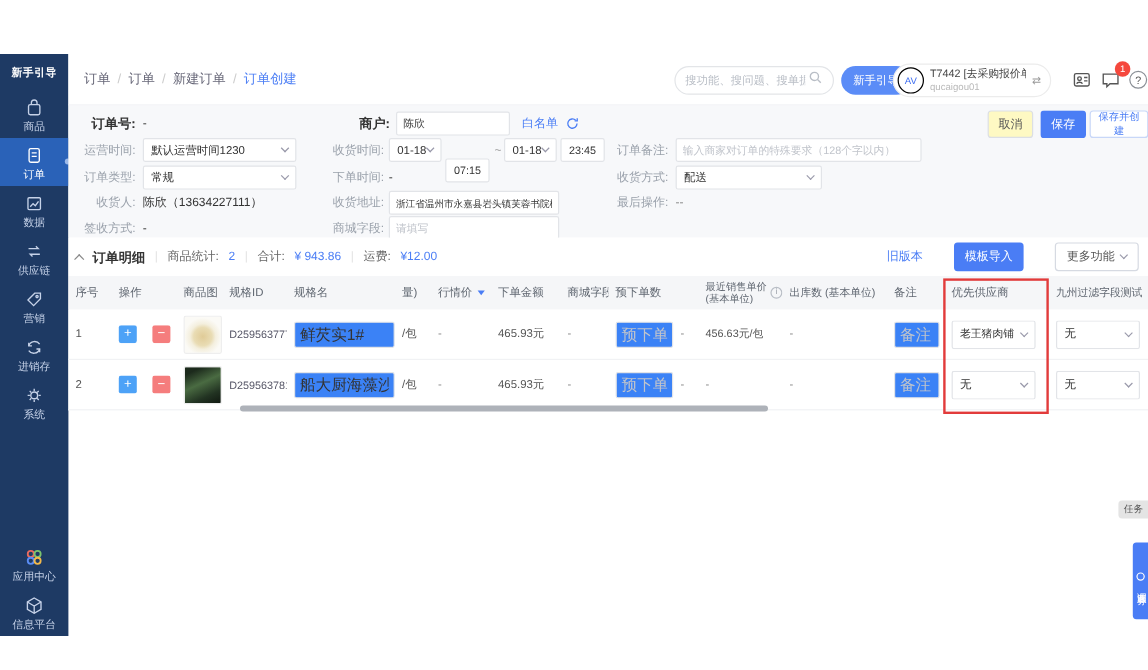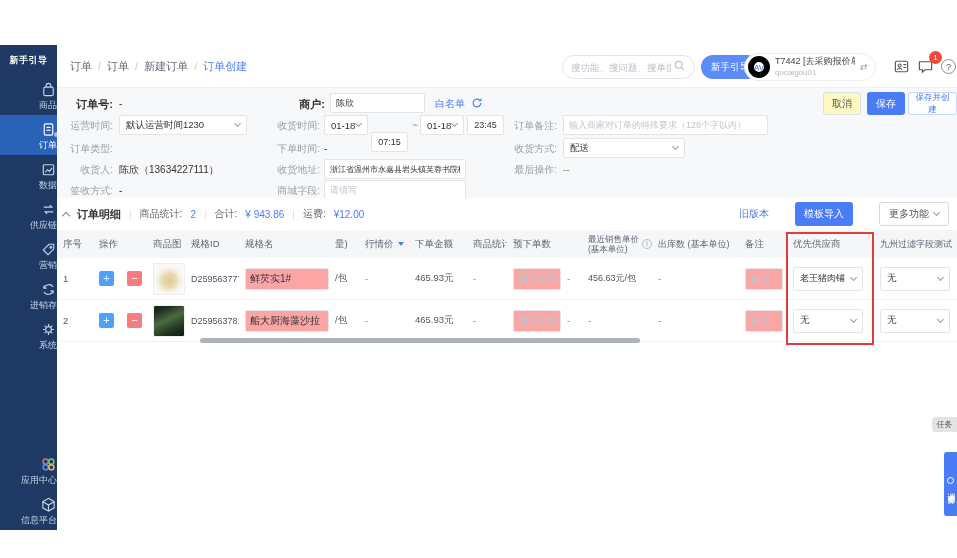--- a/index.html
+++ b/index.html
@@ -3,38 +3,38 @@
 <meta charset="utf-8">
 <style>
   *{margin:0;padding:0;box-sizing:border-box}
   html,body{width:957px;height:558px;background:#fff;font-family:"Liberation Sans",sans-serif;}
   .app{position:relative;width:957px;height:558px;background:#fff;overflow:hidden;}
 
   
   .sidebar{position:absolute;left:0;top:45px;width:57px;height:485px;background:#1e3a64;display:flex;flex-direction:column;}
   .logo{height:30px;line-height:30px;text-align:center;color:#fff;font-size:9px;font-weight:bold;letter-spacing:.5px;white-space:nowrap;overflow:hidden;}
   .nav{flex:1;display:flex;flex-direction:column;}
-  .nav-item{height:40px;display:flex;flex-direction:column;align-items:flex-end;justify-content:center;gap:3px;color:#c6d2e8;cursor:pointer;position:relative;}
+  .nav-item{height:40px;display:flex;flex-direction:column;align-items:center;justify-content:center;gap:3px;color:#c6d2e8;cursor:pointer;position:relative;}
   .nav-item .nav-lbl{font-size:9px;line-height:1;}
   .nav-item.active{background:#2a62b8;color:#fff;}
   .nav-item.active .notch{position:absolute;right:-2px;top:17px;width:5px;height:5px;border-radius:50%;background:#9db9e8;}
   .nav-spacer{flex:1;}
   svg.nico{width:17px;height:17px;display:block;}
 
   
   .topbar{position:absolute;left:57px;top:45px;width:900px;height:43px;background:#fff;border-bottom:1px solid #eef0f3;}
   .crumb{position:absolute;left:13px;top:0;line-height:43px;font-size:11px;color:#667;display:flex;gap:6px;white-space:nowrap;}
   .crumb .cur{color:#4a7df5;}
   .crumb .sep{color:#ccc;}
   .search{position:absolute;left:505px;top:10px;width:133px;height:24px;border:1px solid #e3e5e8;border-radius:13px;display:flex;align-items:center;justify-content:space-between;padding:0 8px;background:#fff;}
   .search input{border:none;outline:none;width:100px;font-size:9.5px;color:#333;font-family:inherit;background:transparent;}
   .search input::placeholder{color:#b9bec6;}
   .guide-btn{position:absolute;left:644px;top:10px;height:24px;padding:0 10px;background:#5b8cf7;color:#fff;font-size:9.5px;border-radius:13px;border:none;cursor:pointer;font-family:inherit;}
   .userpill{position:absolute;left:687px;top:8px;height:28px;border:1px solid #ececec;border-radius:15px;display:flex;align-items:center;gap:5px;padding:0 7px 0 3px;cursor:pointer;background:#fff;}
-  .avatar{width:22px;height:22px;border-radius:50%;border:6px solid #000000;color:#3f6ef0;font-size:8px;font-weight:normal;display:flex;align-items:center;justify-content:center;flex-shrink:0;}
+  .avatar{width:22px;height:22px;border-radius:50%;border:1px solid #000000;color:#3f6ef0;font-size:8px;font-weight:normal;display:flex;align-items:center;justify-content:center;flex-shrink:0;}
   .uinfo{display:flex;flex-direction:column;justify-content:center;}
   .uname{font-size:9px;color:#444;line-height:1.25;max-width:80px;white-space:nowrap;overflow:hidden;}
   .uacct{font-size:8px;color:#b9b9b9;line-height:1.25;}
   .switch{font-size:9px;color:#999;}
   .tb-ico{position:absolute;top:13px;color:#555;cursor:pointer;}
   .chatwrap{position:absolute;left:860px;top:13px;cursor:pointer;}
   .badge{position:absolute;top:-7px;right:-8px;background:#f5483d;color:#fff;border-radius:7px;min-width:13px;height:13px;font-size:8px;display:flex;align-items:center;justify-content:center;padding:0 2px;}
   .qmark{position:absolute;left:884px;top:14px;width:15px;height:15px;border:1px solid #8a8f96;border-radius:50%;font-size:9px;color:#555;display:flex;align-items:center;justify-content:center;cursor:pointer;}
 
   
@@ -74,21 +74,21 @@
   .thead .c11{white-space:normal;font-size:8.5px;line-height:1.2;}
   .thead .c12,.thead .c15{font-size:9px;}
   .info{width:10px;height:10px;border:1px solid #b9bec6;border-radius:50%;font-size:7px;color:#9aa0a8;display:inline-flex;align-items:center;justify-content:center;margin-left:3px;flex-shrink:0;}
   .tri{width:0;height:0;border-left:3.5px solid transparent;border-right:3.5px solid transparent;border-top:4.5px solid #4a7df5;margin-left:4px;cursor:pointer;}
   .opbtn{width:15px;height:15px;border-radius:2px;color:#fff;font-size:11px;line-height:13px;text-align:center;border:none;cursor:pointer;font-family:inherit;padding:0;}
   .opbtn.add{background:#4da2f7;margin-right:13px;}
   .opbtn.del{background:#f57d7d;}
   .pimg{width:32px;height:32px;border-radius:2px;border:1px solid #eee;flex-shrink:0;}
   .pimg.r1{background:radial-gradient(circle at 50% 55%, #e0cb97 0%, #e9dcb4 34%, #f4efde 48%, #fbfaf6 70%);}
   .pimg.r2{background:linear-gradient(155deg,#1c2a1c 15%,#4a6b42 45%,#223322 75%,#101810 100%);}
-  .cell-ipt{height:22px;background:#fca5a5;border:1px solid #e2e4e8;border-radius:2px;font-size:10px;padding:0 4px;outline:none;font-family:inherit;color:#333;}
+  .cell-ipt{height:22px;background:#3b82f6;border:1px solid #e2e4e8;border-radius:2px;font-size:13px;padding:0 4px;outline:none;font-family:inherit;color:#333;}
   .cell-sel{width:70px;height:24px;background:#fff;border:1px solid #e2e4e8;border-radius:2px;display:flex;align-items:center;justify-content:space-between;padding:0 6px;font-size:9.5px;color:#333;cursor:pointer;flex-shrink:0;}
   .dash{color:#888;}
   .idtxt{font-size:9px;color:#556;}
 
   .redbox{position:absolute;left:786px;top:232px;width:88px;height:113px;border:2px solid #e23b3b;pointer-events:none;z-index:6;}
   .hscroll{position:absolute;left:200px;top:338px;width:440px;height:5px;background:#aeb2b9;border-radius:3px;z-index:5;cursor:pointer;}
   .task-tab{position:absolute;left:932px;top:417px;width:25px;height:15px;background:#e4e4e4;border-radius:3px 0 0 3px;font-size:8px;color:#555;display:flex;align-items:center;justify-content:center;cursor:pointer;}
   .service-tab{position:absolute;left:944px;top:452px;width:13px;height:64px;background:#4a7df5;border-radius:3px 0 0 3px;color:#fff;display:flex;flex-direction:column;align-items:center;justify-content:center;gap:3px;cursor:pointer;}
   .st-ico{width:7px;height:7px;border:1px solid #fff;border-radius:50%;flex-shrink:0;}
   .st-txt{writing-mode:vertical-rl;font-size:8px;letter-spacing:1px;line-height:1;}
@@ -262,20 +262,24 @@
     <span class="fv" style="left:355px;top:28px;color:#999">~</span>
     <div class="sel" style="left:363px;top:27px;width:44px">
         <span>01-18</span>
         <i class="chev"></i>
       </div>
     <input class="ipt" style="left: 410px; top: 27px; width: 37px; text-align: center;" value="23:45">
     <span class="fl" style="left:440px;top:28px;width:60px">订单备注:</span>
     <input class="ipt" style="left: 506px; top: 27px; width: 205px;" placeholder="输入商家对订单的特殊要求（128个字以内）">
 
     <span class="fl" style="left:2px;top:51px;width:54px">订单类型:</span>
+    <div class="sel" style="left:62px;top:50px;width:128px">
+        <span>常规</span>
+        <i class="chev"></i>
+      </div>
     <span class="fl" style="left:205px;top:51px;width:58px">下单时间:</span>
     <span class="fv" style="left:267px;top:51px">-</span>
     <span class="fl" style="left:440px;top:51px;width:60px">收货方式:</span>
     <div class="sel" style="left:506px;top:50px;width:122px">
         <span>配送</span>
         <i class="chev"></i>
       </div>
 
     <span class="fl" style="left:2px;top:72px;width:54px">收货人:</span>
     <span class="fv" style="left:62px;top:72px">陈欣（13634227111）</span>
@@ -319,21 +323,21 @@
       <div class="td c3">商品图</div>
       <div class="td c4">规格ID</div>
       <div class="td c5">规格名</div>
       <div class="td c6">量)</div>
       <div class="td c7">
           <span>行情价</span>
           <i class="tri"></i>
         </div>
       <div class="td c8">下单金额</div>
       <div class="td c9">
-          <span>商品统计</span>
+          <span>商城字段</span>
         </div>
       <div class="td c10">预下单数</div>
       <div class="td c11">
           <span>最近销售单价 (基本单位)</span>
           <span class="info">i</span>
         </div>
       <div class="td c12">出库数 (基本单位)</div>
       <div class="td c13">备注</div>
       <div class="td c14">优先供应商</div>
       <div class="td c15">九州过滤字段测试</div>

